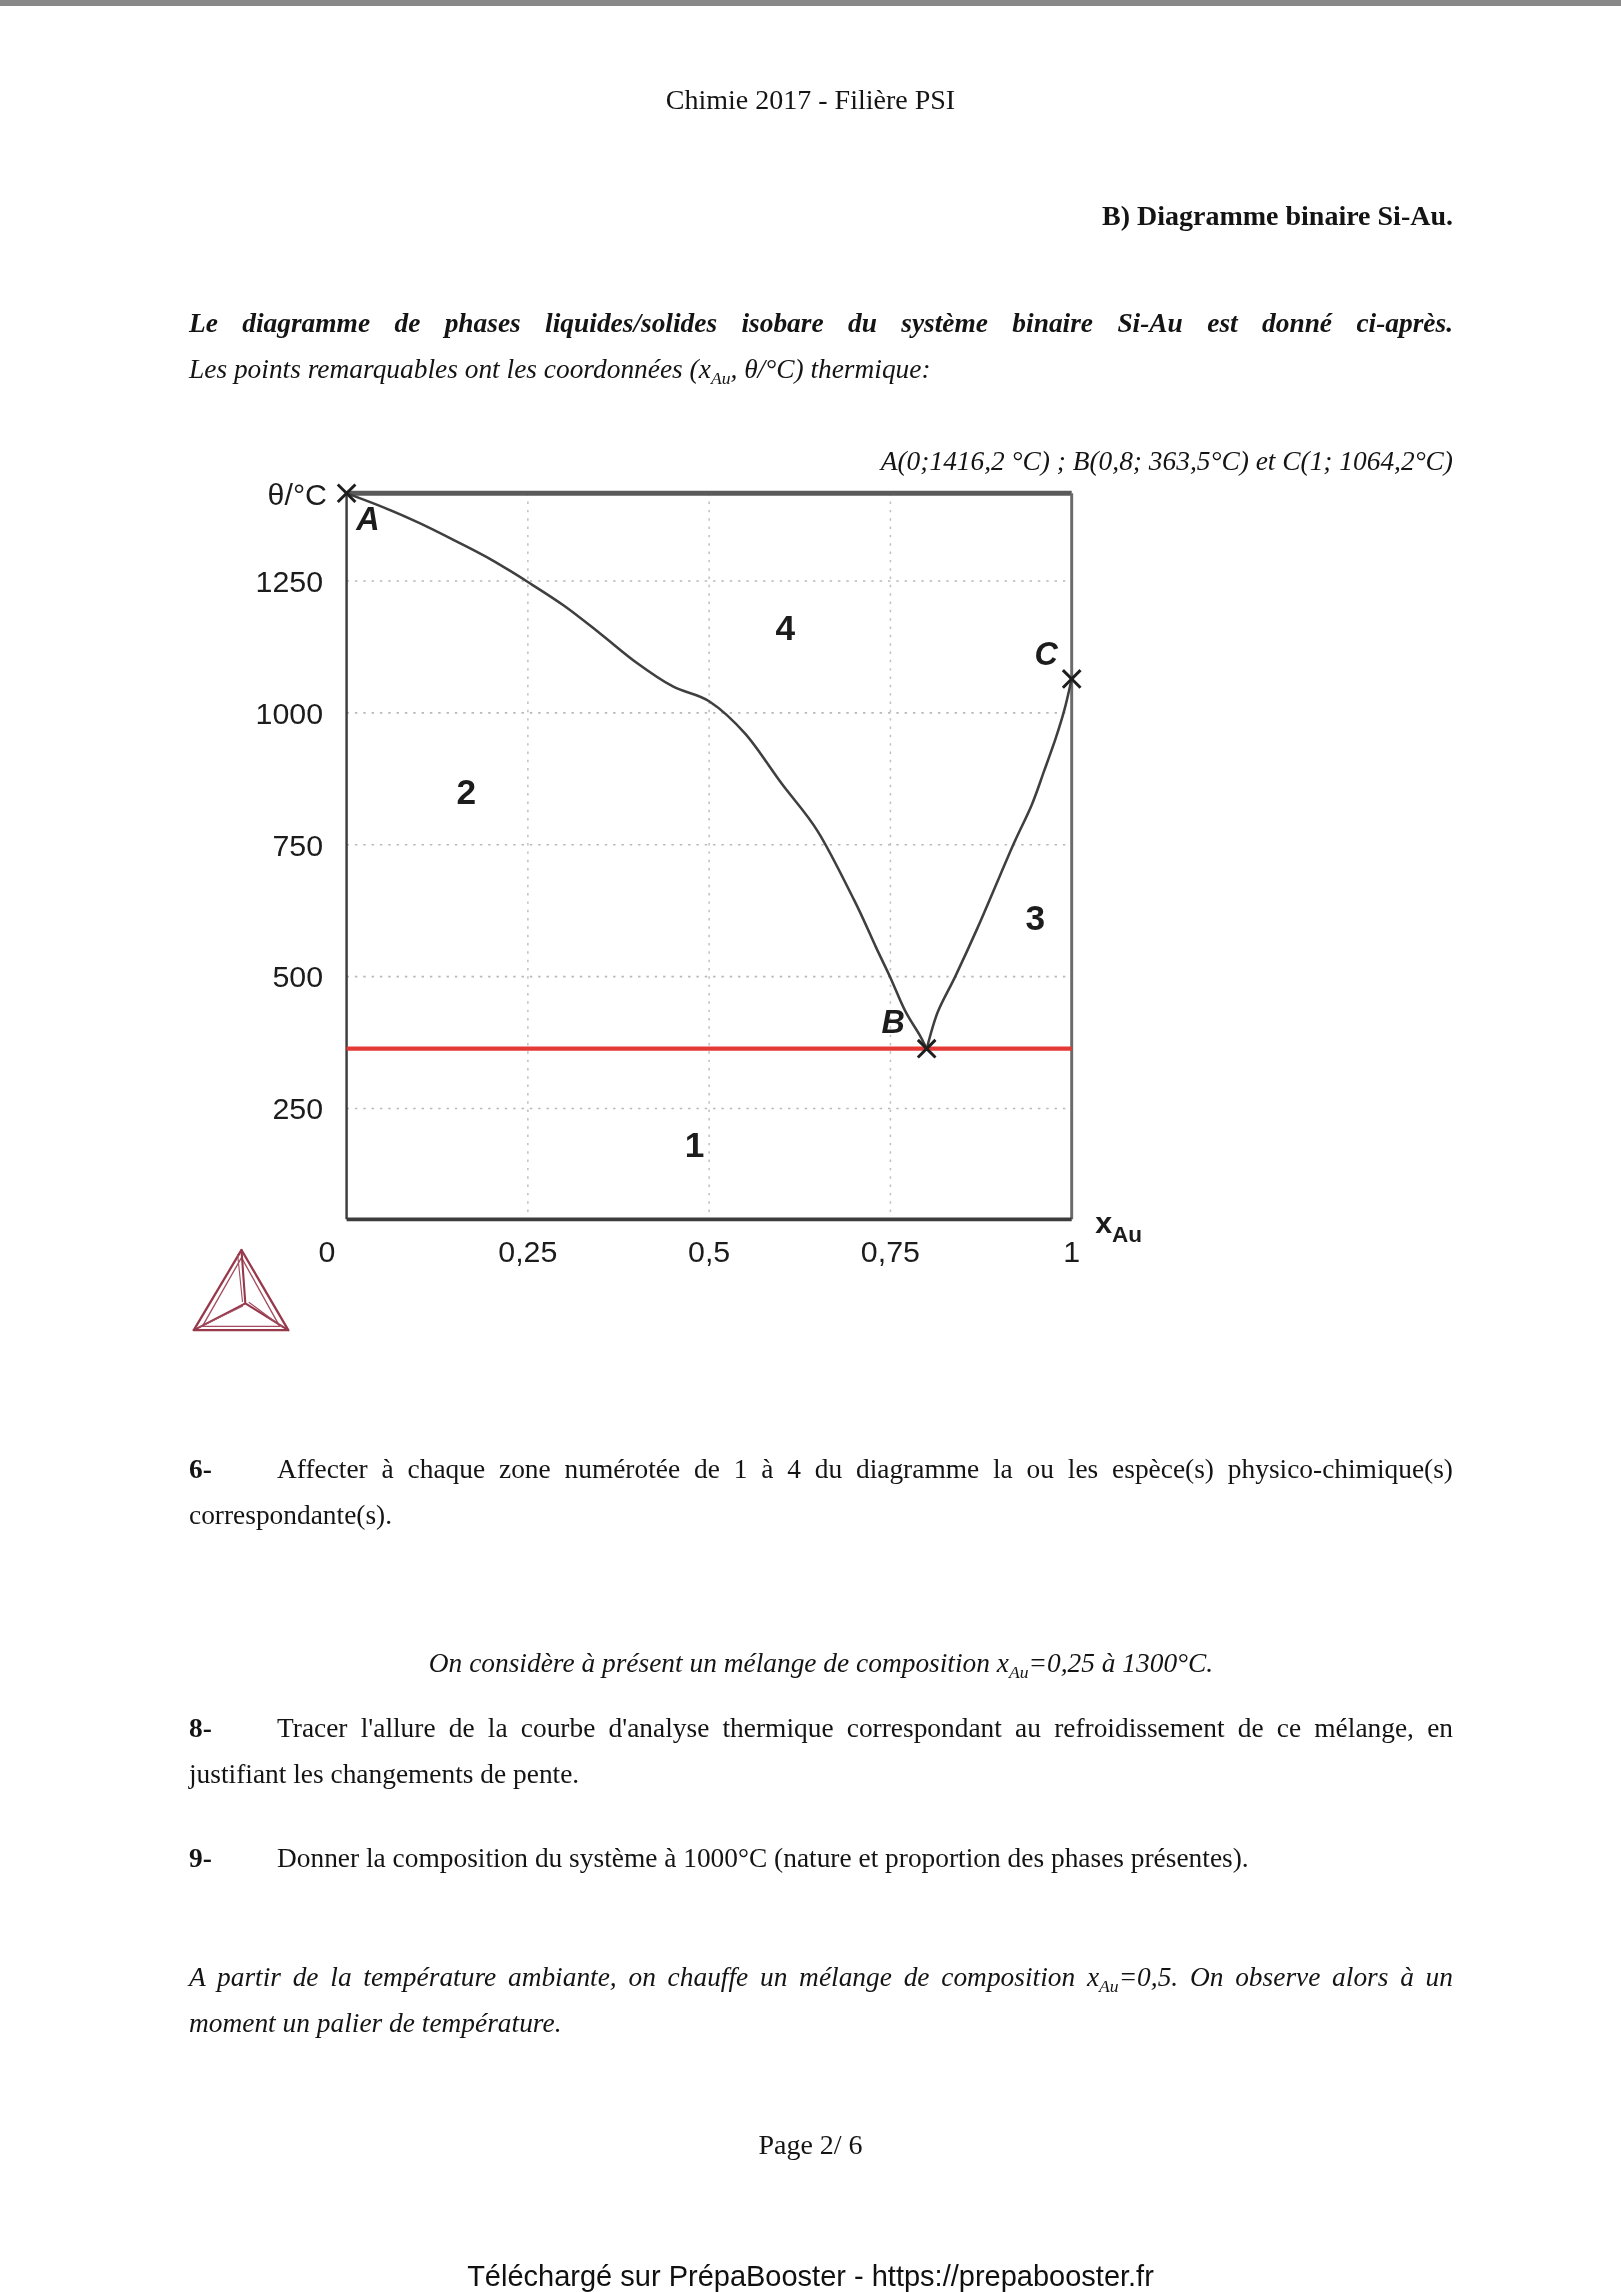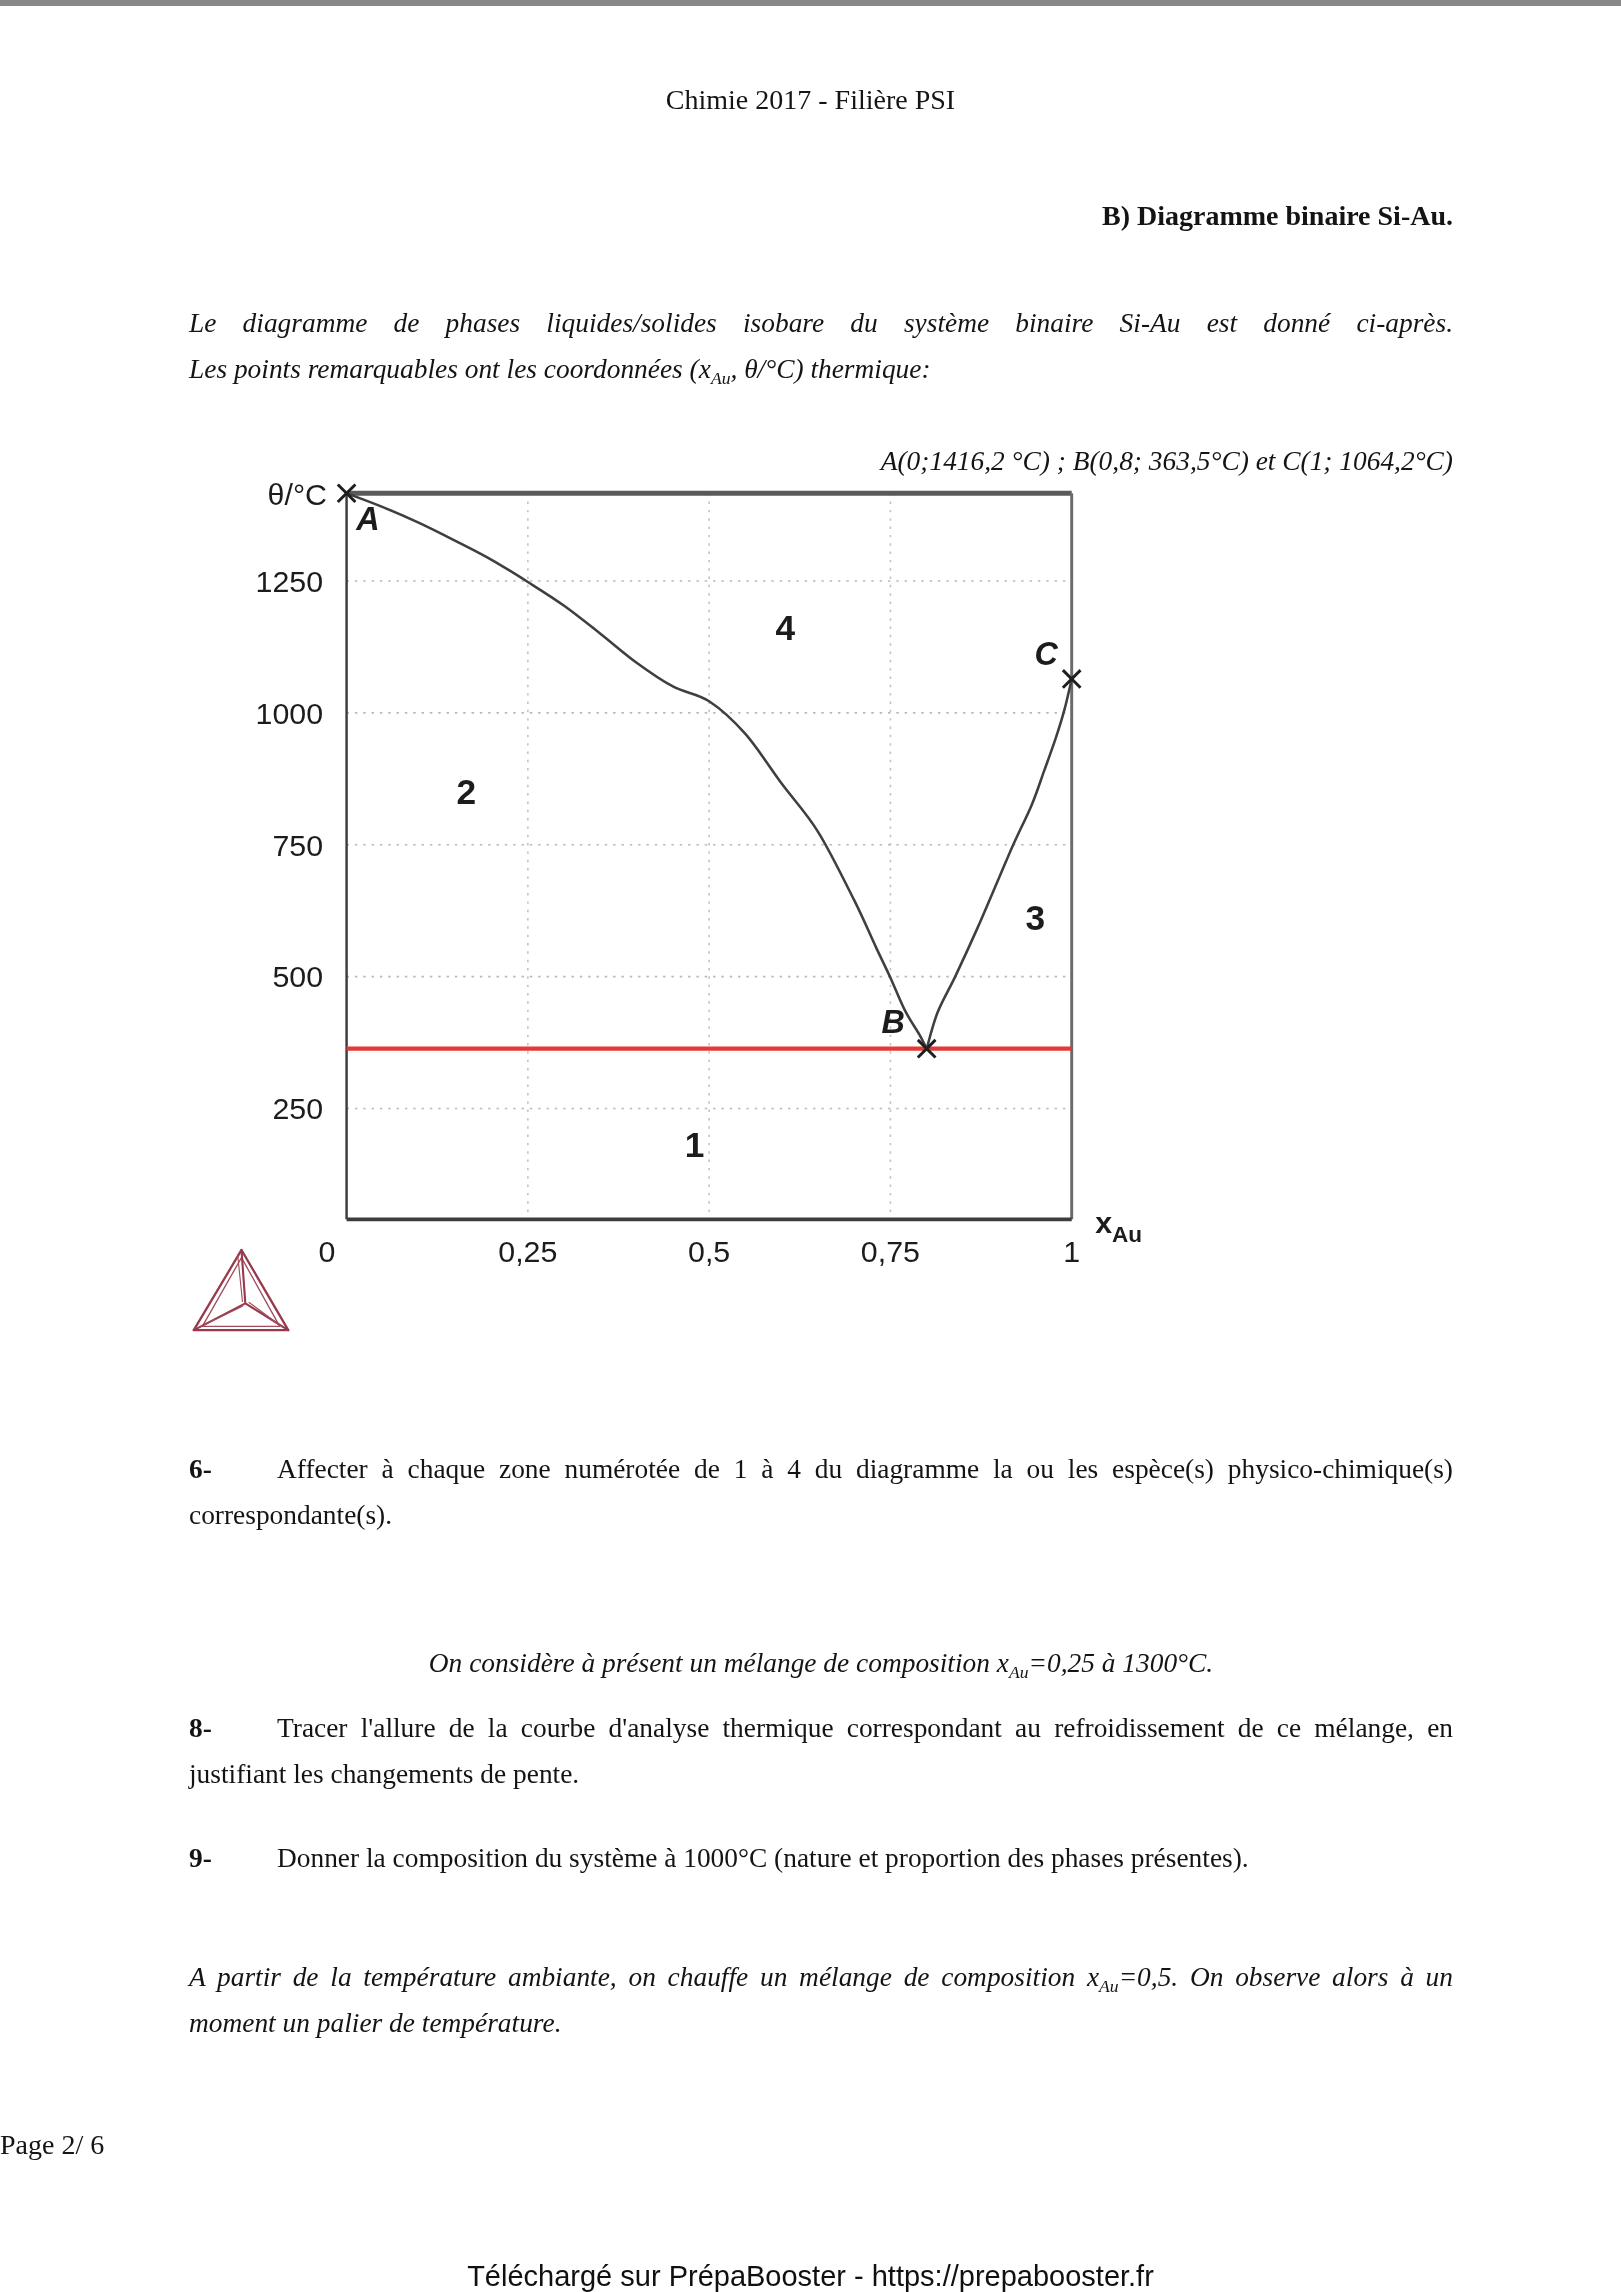--- a/index.html
+++ b/index.html
@@ -19,27 +19,27 @@
   .heading{
     position:absolute;top:194px;left:189px;width:1264px;
     font-weight:bold;font-size:28px;text-align:right;
   }
   .para{
     position:absolute;left:189px;width:1264px;
     font-size:27.4px;line-height:46px;
     text-align:justify;
   }
   .italic{font-style:italic;}
-  .jline{display:block;text-align:justify;text-align-last:justify;}
+  .jline{display:block;text-align:justify;text-align-last:justify;font-weight:bold;}
   .nline{display:block;}
   .qnum{display:inline-block;width:88px;font-weight:bold;font-style:normal;}
   sub{font-size:17.6px;line-height:0;}
   .pagenum{
     position:absolute;top:2123px;left:0;width:1621px;
-    font-size:28px;
+    text-align:center;font-size:28px;
   }
   .footer{
     position:absolute;top:2254px;left:0;width:1621px;
     text-align:center;
     font-family:"Liberation Sans", sans-serif;
     font-size:29px;color:#101010;text-decoration:none;
   }
   #chart-svg{position:absolute;left:172px;top:451px;}
   #logo-svg{position:absolute;left:189px;top:1241px;}
   svg text{font-family:"Liberation Sans", sans-serif;fill:#1c1c1c;}

